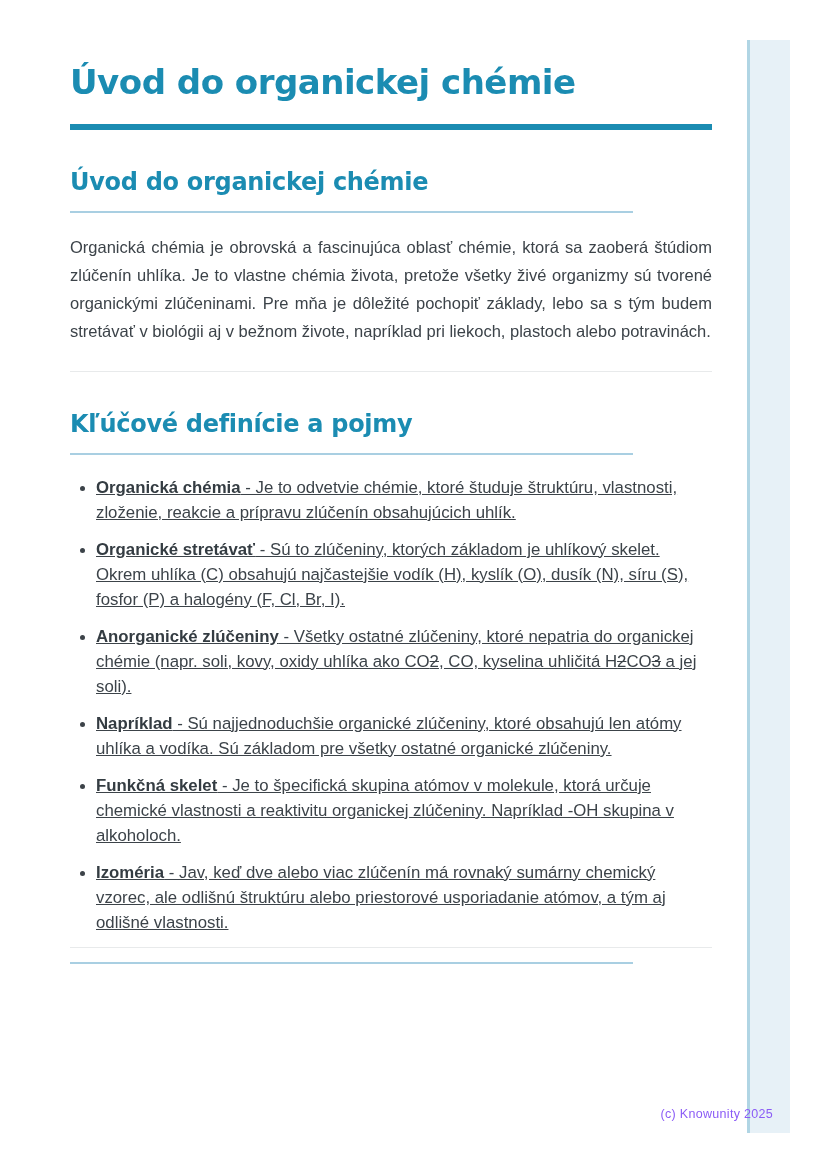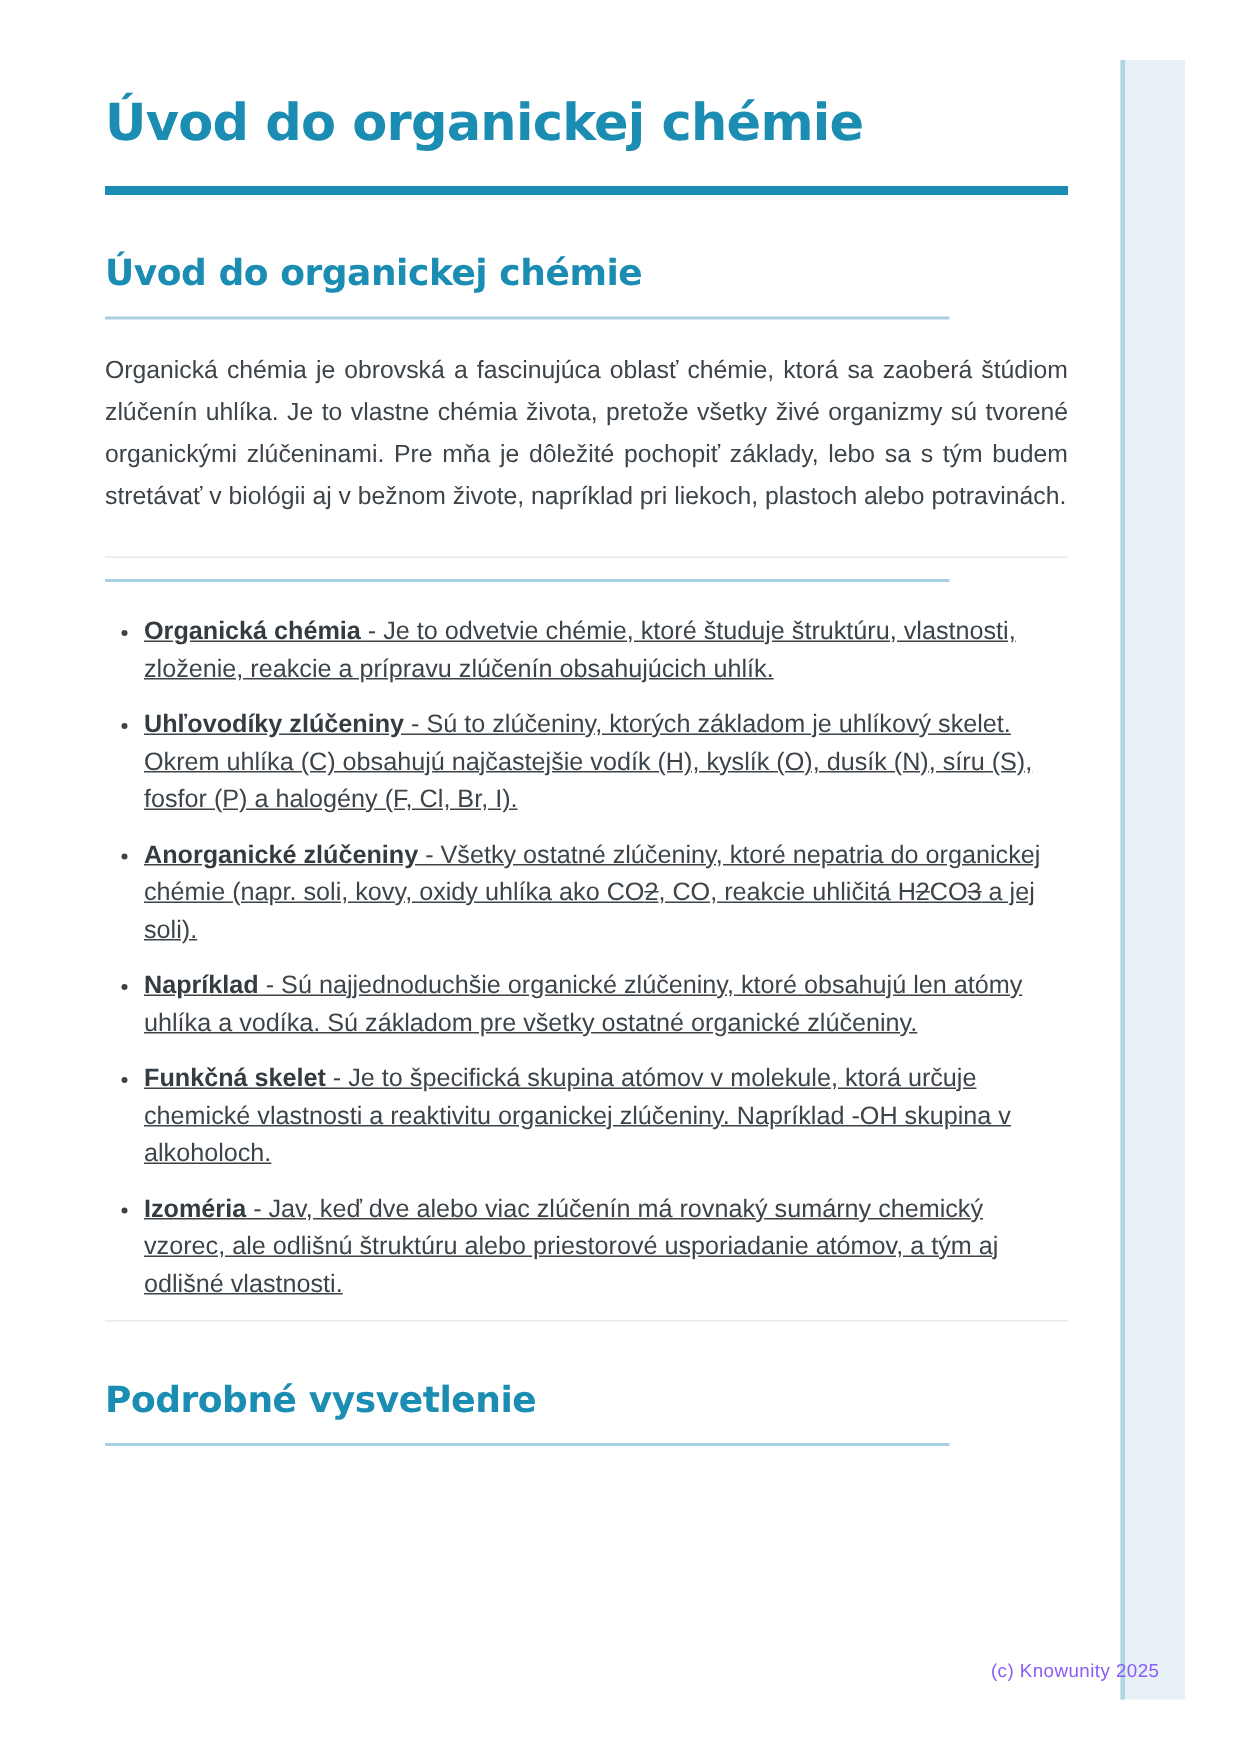--- a/index.html
+++ b/index.html
@@ -115,41 +115,41 @@
 
     <section>
       <h2 class="section-heading">Úvod do organickej chémie</h2>
       <div class="h2-rule"></div>
       <p class="intro">Organická chémia je obrovská a fascinujúca oblasť chémie, ktorá sa zaoberá štúdiom zlúčenín uhlíka. Je to vlastne chémia života, pretože všetky živé organizmy sú tvorené organickými zlúčeninami. Pre mňa je dôležité pochopiť základy, lebo sa s tým budem stretávať v biológii aj v bežnom živote, napríklad pri liekoch, plastoch alebo potravinách.</p>
     </section>
 
     <hr class="divider">
 
     <section>
+      <h2 class="section-heading">Kľúčové definície a pojmy</h2>
       <div class="h2-rule"></div>
 
       <ul class="def-list">
         <li><span class="term">Organická chémia</span><span> - Je to odvetvie chémie, ktoré študuje štruktúru, vlastnosti, zloženie, reakcie a prípravu zlúčenín obsahujúcich uhlík.</span></li>
 
-        <li><span class="term">Uhľovodíky zlúčeniny</span><span> - Sú to zlúčeniny, ktorých základom je uhlíkový skelet. Okrem uhlíka (C) obsahujú najčastejšie vodík (H), kyslík (O), dusík (N), síru (S), fosfor (P) a halogény (F, Cl, Br, I).</span></li>
+        <li><span class="term">Organické stretávať</span><span> - Sú to zlúčeniny, ktorých základom je uhlíkový skelet. Okrem uhlíka (C) obsahujú najčastejšie vodík (H), kyslík (O), dusík (N), síru (S), fosfor (P) a halogény (F, Cl, Br, I).</span></li>
 
-        <li><span class="term">Anorganické zlúčeniny</span><span> - Všetky ostatné zlúčeniny, ktoré nepatria do organickej chémie (napr. soli, kovy, oxidy uhlíka ako CO</span><s>2</s><span>, CO, reakcie uhličitá H</span><s>2</s><span>CO</span><s>3</s><span> a jej soli).</span></li>
+        <li><span class="term">Anorganické zlúčeniny</span><span> - Všetky ostatné zlúčeniny, ktoré nepatria do organickej chémie (napr. soli, kovy, oxidy uhlíka ako CO</span><s>2</s><span>, CO, kyselina uhličitá H</span><s>2</s><span>CO</span><s>3</s><span> a jej soli).</span></li>
 
         <li><span class="term">Napríklad</span><span> - Sú najjednoduchšie organické zlúčeniny, ktoré obsahujú len atómy uhlíka a vodíka. Sú základom pre všetky ostatné organické zlúčeniny.</span></li>
 
         <li><span class="term">Funkčná skelet</span><span> - Je to špecifická skupina atómov v molekule, ktorá určuje chemické vlastnosti a reaktivitu organickej zlúčeniny. Napríklad -OH skupina v alkoholoch.</span></li>
 
         <li><span class="term">Izoméria</span><span> - Jav, keď dve alebo viac zlúčenín má rovnaký sumárny chemický vzorec, ale odlišnú štruktúru alebo priestorové usporiadanie atómov, a tým aj odlišné vlastnosti.</span></li>
       </ul>
     </section>
 
     <hr class="divider tight">
 
     <section>
-      <h2 class="section-heading">Podrobné vysvetlenie</h2>
       <div class="h2-rule"></div>
     </section>
 
   </div>
 
   <div class="footer">(c) Knowunity 2025</div>
 
 </div>
 
 </body></html>

